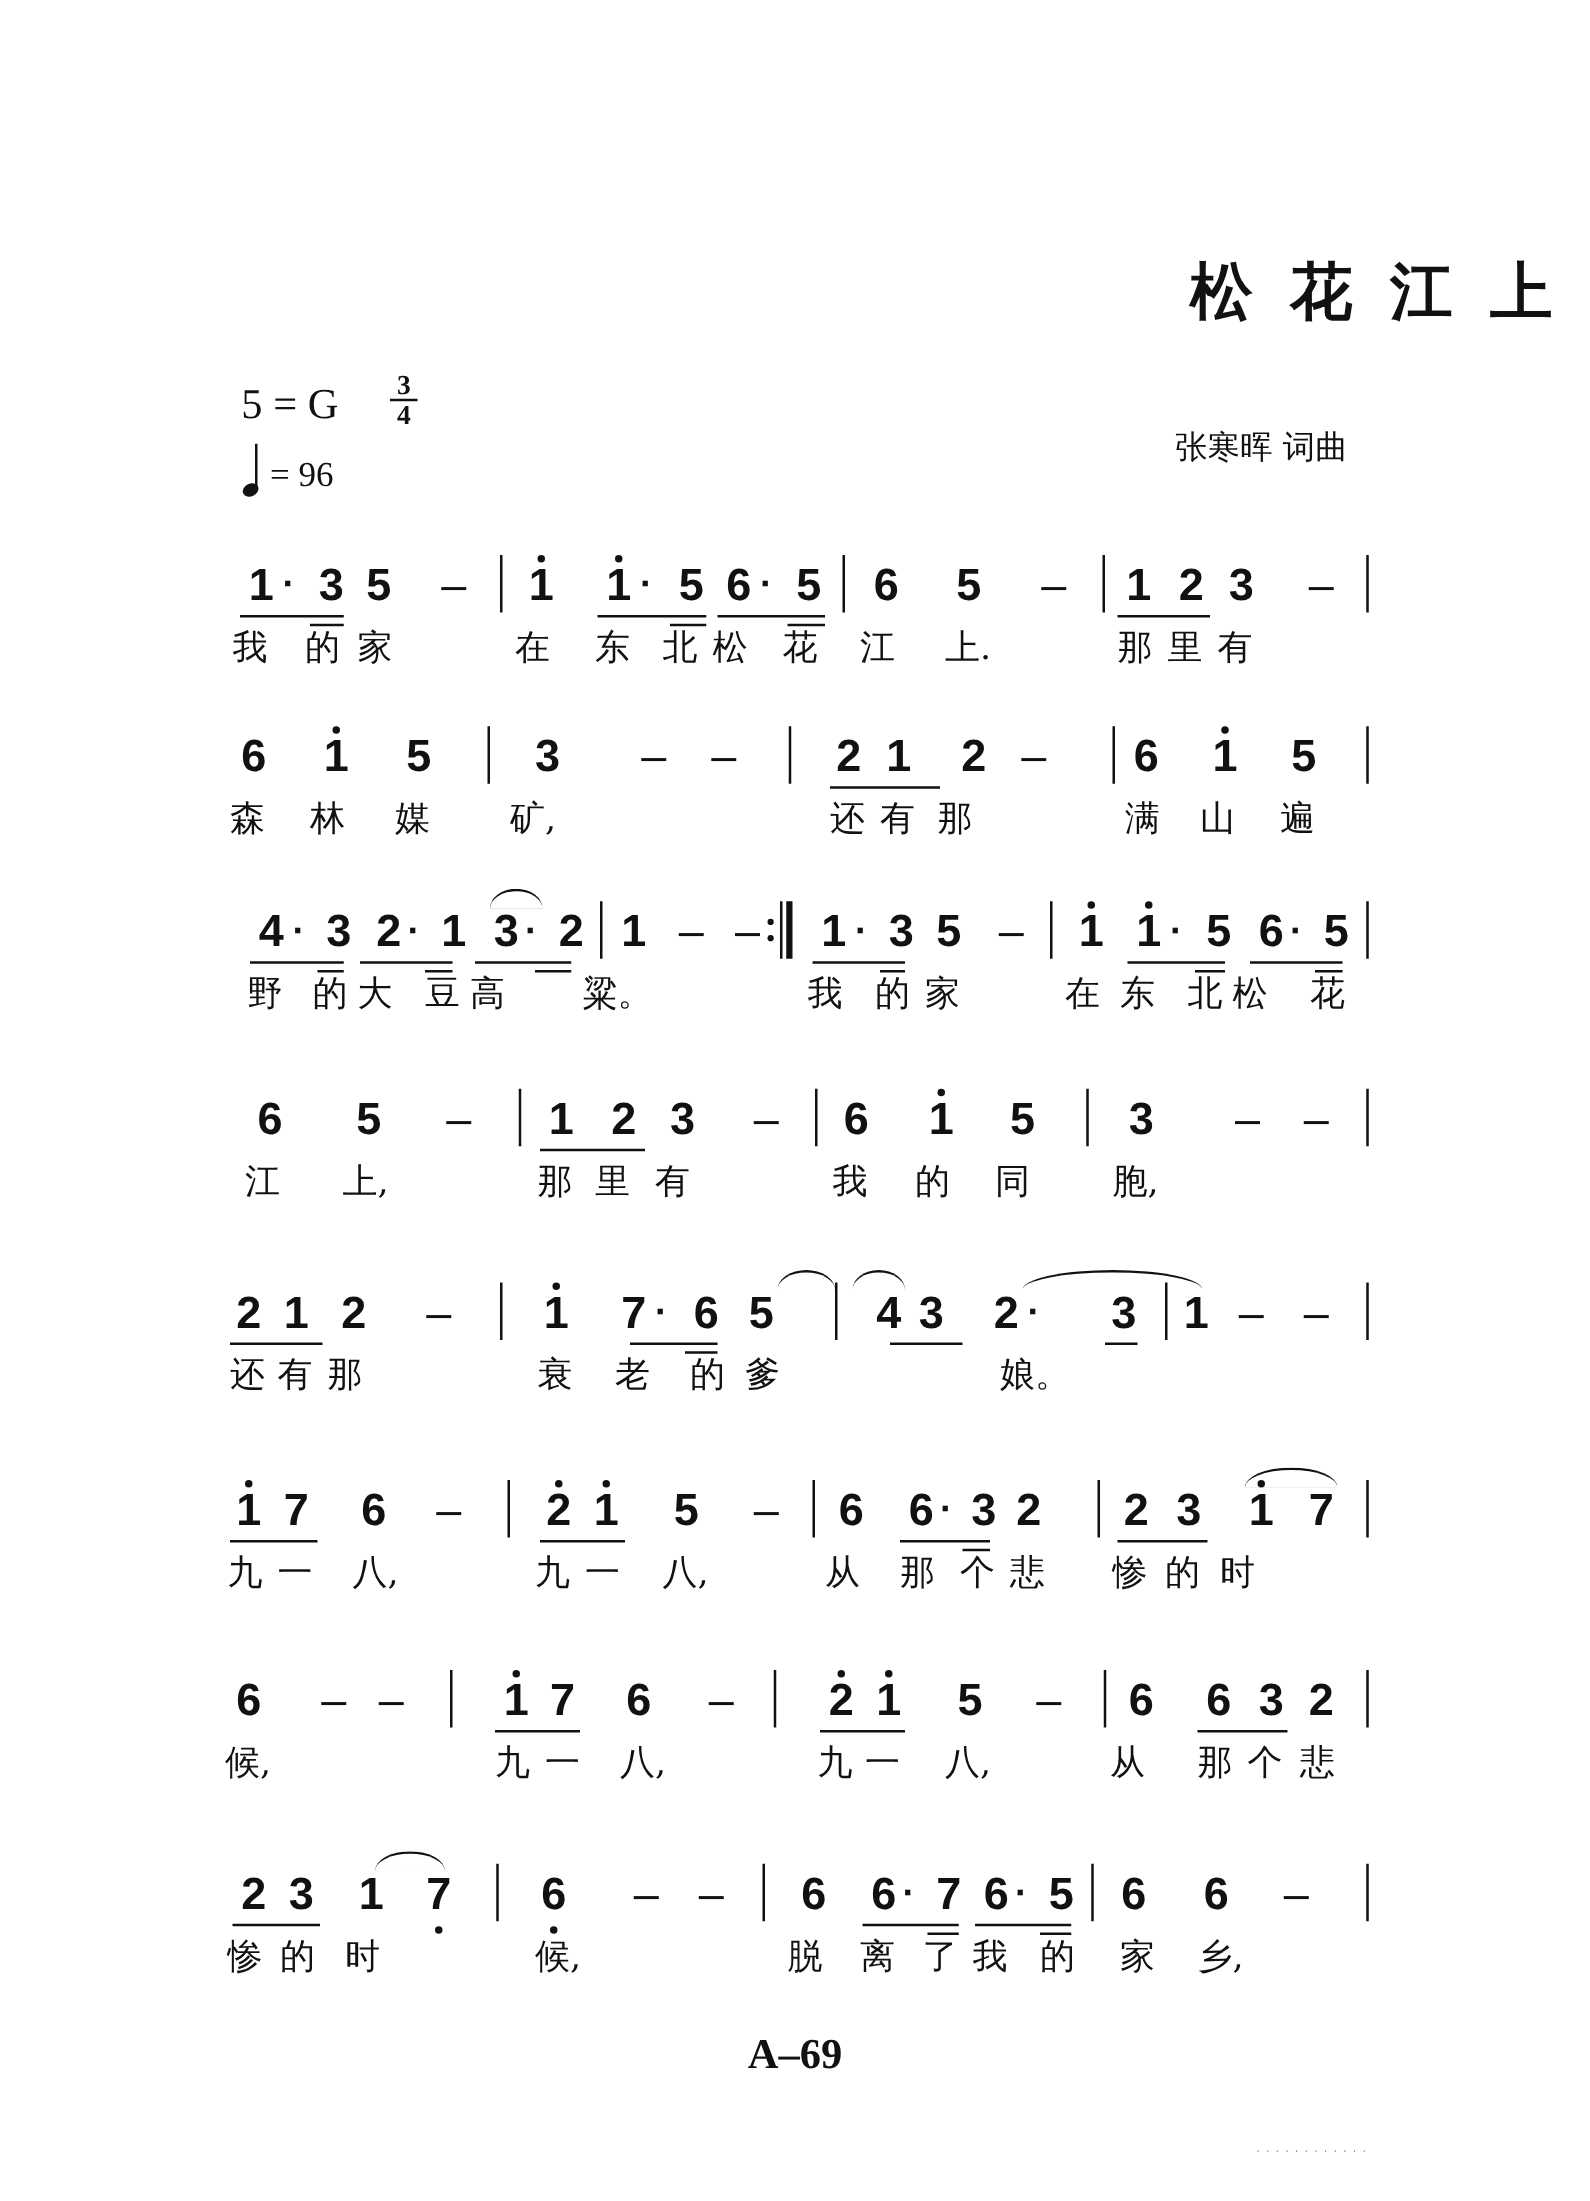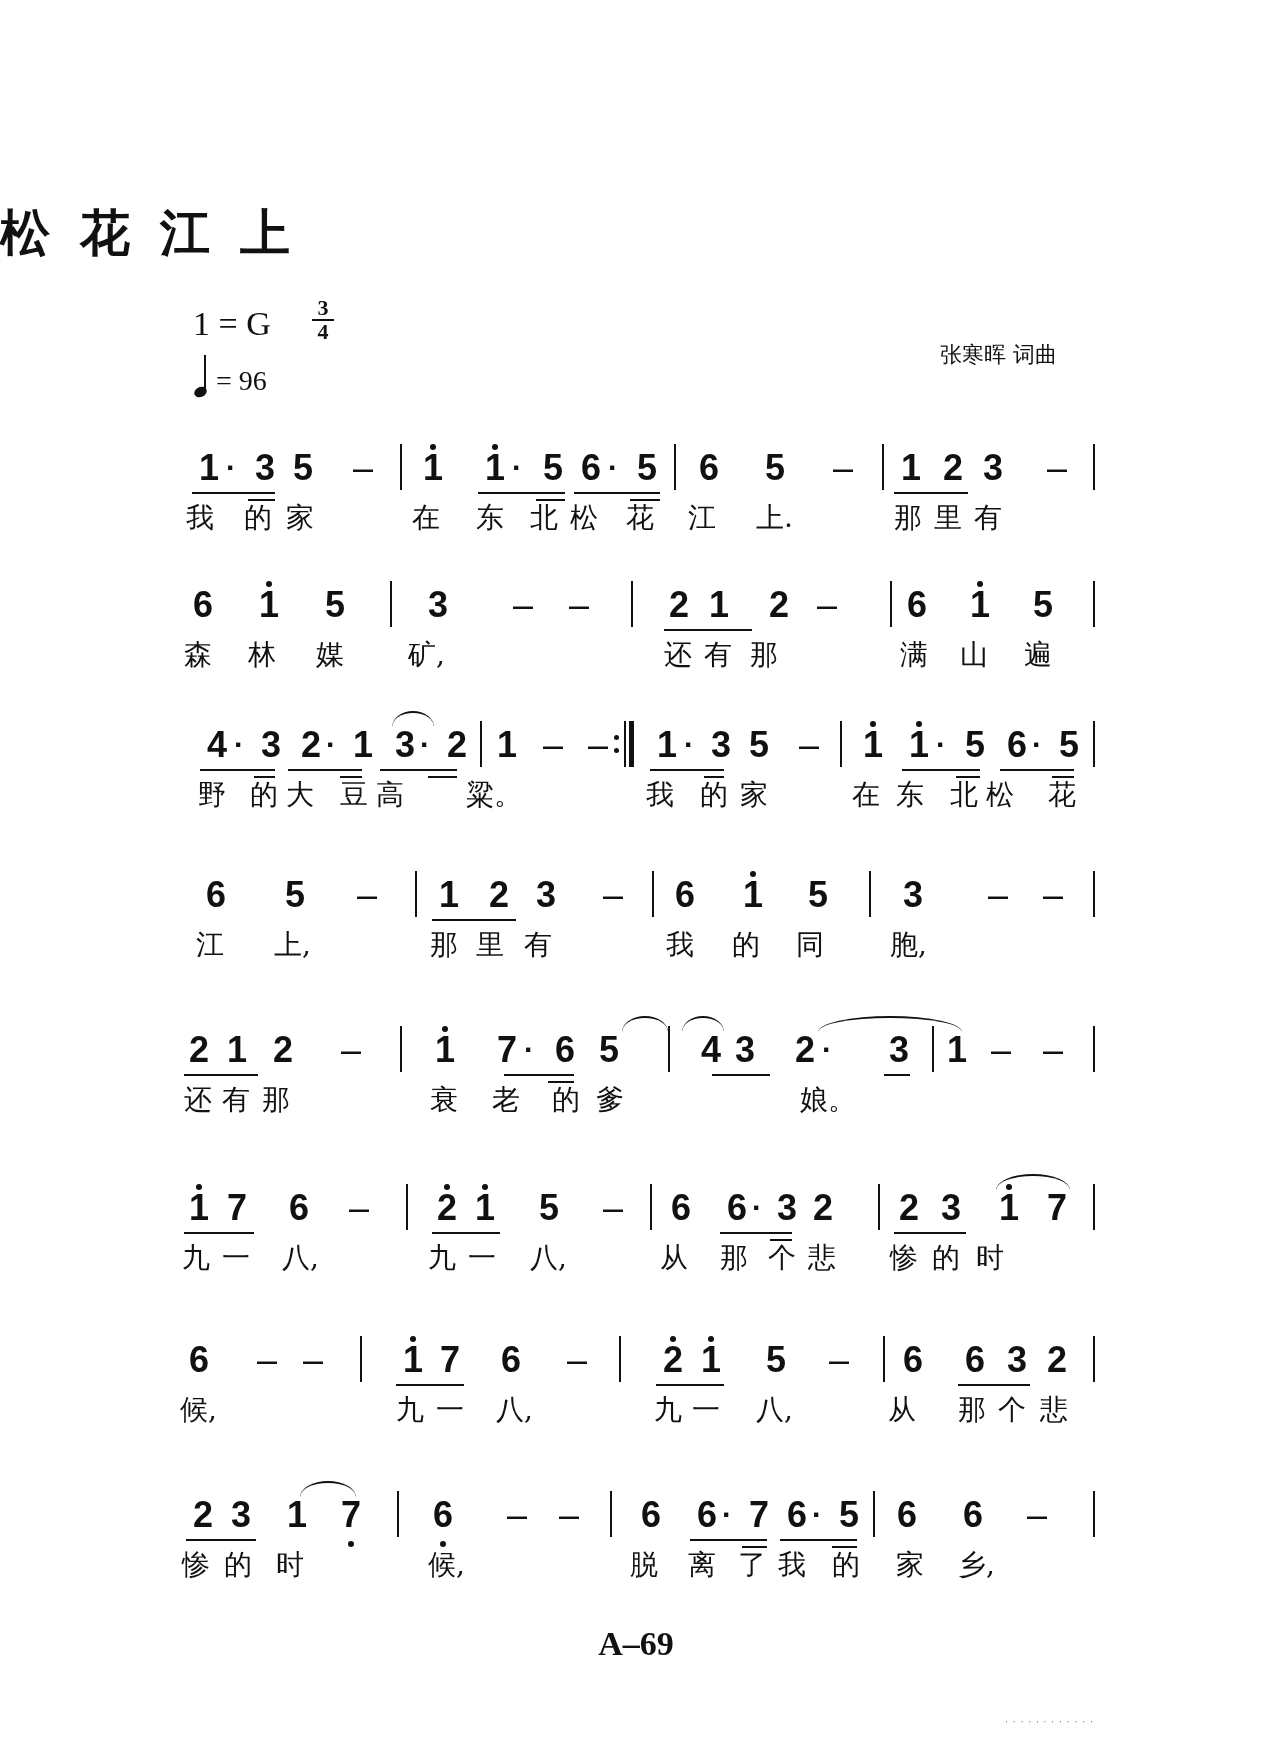--- a/index.html
+++ b/index.html
@@ -1,25 +1,25 @@
 <!DOCTYPE html>
 <html><head>
 <meta charset="utf-8">
 <style>
   html, body { margin:0; padding:0; background:#ffffff; }
   body { width:1272px; height:1761px; position:relative; overflow:hidden; color:#111; font-family:"DejaVu Sans", sans-serif; }
-  .title { position:absolute; left:0; width:1272px; top:200px; text-align:left; font-family:"DejaVu Sans", sans-serif; font-weight:bold; font-size:50px; letter-spacing:30px; color:#111; }
+  .title { position:absolute; left:0; width:1272px; top:200px; text-align:right; font-family:"DejaVu Sans", sans-serif; font-weight:bold; font-size:50px; letter-spacing:30px; color:#111; }
   .key { position:absolute; left:193px; top:305px; font-family:"Liberation Serif", serif; font-size:34px; }
   .timesig { position:absolute; left:312px; top:298px; font-family:"Liberation Serif", serif; font-weight:bold; font-size:22px; line-height:20px; text-align:center; width:22px; }
   .timesig .bar { border-top:2px solid #111; margin:1px 0; }
   .tempo { position:absolute; left:190px; top:355px; font-family:"Liberation Serif", serif; font-size:28px; display:flex; align-items:flex-end; }
   .qnote { position:relative; width:20px; height:42px; margin-right:6px; }
   .qnote .stem { position:absolute; right:4px; top:0; width:2px; height:36px; background:#111; }
   .qnote .head { position:absolute; right:3px; bottom:0; width:13px; height:10px; background:#111; border-radius:50%; transform:rotate(-25deg); }
-  .credit { position:absolute; left:940px; top:340px; font-family:"DejaVu Serif", serif; font-size:22px; }
+  .credit { position:absolute; left:940px; top:340px; font-family:"DejaVu Serif", serif; font-size:26px; }
   .row { position:absolute; left:0; width:1272px; height:130px; }
   .notes { position:absolute; left:0; top:0; height:70px; width:1272px; }
   .tok { position:absolute; top:10px; font-family:"Liberation Sans", sans-serif; font-weight:bold; font-size:36px; line-height:40px; text-align:center; width:26px; }
   .tok.dash { font-weight:normal; }
   .udot { position:absolute; top:-4px; left:50%; width:6px; height:6px; margin-left:-3px; background:#111; border-radius:50%; }
   .ldot { position:absolute; bottom:-12px; left:50%; width:6px; height:6px; margin-left:-3px; background:#111; border-radius:50%; }
   .aug { position:absolute; top:10px; font-family:"Liberation Sans", sans-serif; font-weight:bold; font-size:30px; line-height:40px; }
   .ul { position:absolute; height:2px; background:#111; }
   .barline { position:absolute; top:6px; width:2px; height:46px; background:#111; }
   .repeat-end { position:absolute; top:6px; height:46px; }
@@ -31,21 +31,21 @@
   .lyrics { position:absolute; top:62px; left:0; width:1272px; height:44px; }
   .lyr { position:absolute; font-family:"DejaVu Serif", serif; font-size:28px; line-height:36px; }
   .pagenum { position:absolute; left:0; width:1272px; top:1625px; text-align:center; font-family:"Liberation Serif", serif; font-weight:bold; font-size:34px; }
   .watermark { position:absolute; left:1005px; top:1717px; font-family:"DejaVu Sans", sans-serif; font-size:9px; color:#777; letter-spacing:1px; }
 </style>
 </head>
 <body>
 
 <div class="title">松花江上</div>
 
-<div class="key">1 = G</div>
+<div class="key">5 = G</div>
 <div class="timesig">
   <div>3</div>
   <div class="bar"></div>
   <div>4</div>
 </div>
 <div class="tempo">
   <div class="qnote">
       <div class="stem"></div>
       <div class="head"></div>
     </div>

